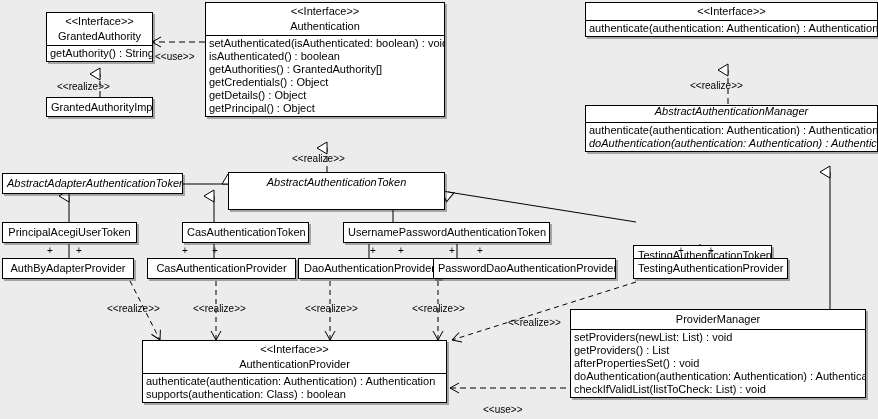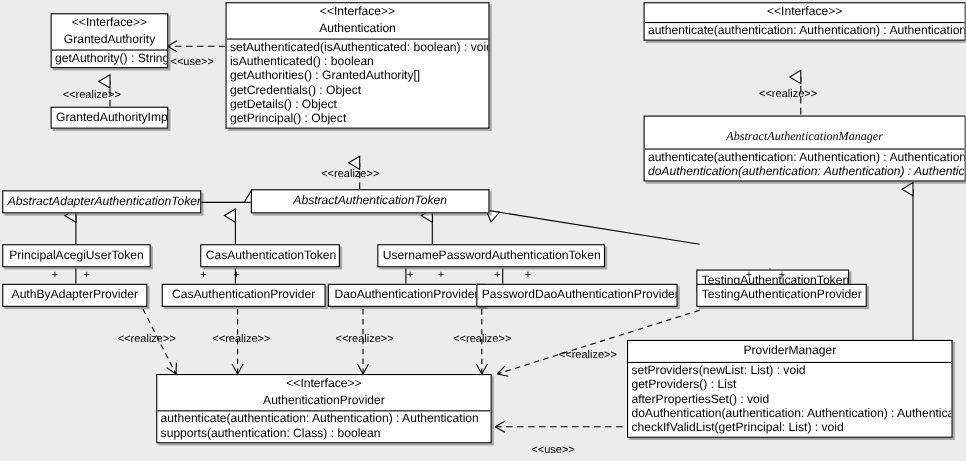--- a/index.html
+++ b/index.html
@@ -213,34 +213,34 @@
   <div class="uml-box" style="left:585px; top:2px; width:293px;">
     <div class="uml-head">
       <span class="stereo">&lt;&lt;Interface&gt;&gt;</span>
     </div>
     <div class="uml-ops">
       <div class="op">authenticate(authentication: Authentication) : Authentication</div>
     </div>
   </div>
 
   <div class="uml-box" style="left:585px; top:105px; width:293px;">
-    <div class="uml-head" style="padding-top:13px; padding-bottom:5px;font-family:Liberation Serif, serif;">
+    <div class="uml-head" style="padding-top:0; padding-bottom:5px;">
       <span class="cname abstract" style="padding-top:0;">AbstractAuthenticationManager</span>
     </div>
     <div class="uml-ops">
       <div class="op">authenticate(authentication: Authentication) : Authentication</div>
       <div class="op mabstract">doAuthentication(authentication: Authentication) : Authentication</div>
     </div>
   </div>
 
   <div class="uml-box" style="left:2px; top:173px; width:181px; height:21px;">
     <div class="simple-head cname abstract" style="padding-top:4px;">AbstractAdapterAuthenticationToken</div>
   </div>
 
-  <div class="uml-box" style="left:228px; top:172px; width:217px; height:22px;">
+  <div class="uml-box" style="left:228px; top:172px; width:217px; height:38px;">
     <div class="simple-head cname abstract" style="padding-top:4px;">AbstractAuthenticationToken</div>
   </div>
 
   <div class="uml-box" style="left:2px; top:222px; width:135px; height:21px;">
     <div class="simple-head">PrincipalAcegiUserToken</div>
   </div>
 
   <div class="uml-box" style="left:152px; top:222px; width:127px; height:21px;margin-left:30px;">
     <div class="simple-head">CasAuthenticationToken</div>
   </div>
@@ -317,17 +317,17 @@
 
   <div class="uml-box" style="left:570px; top:309px; width:296px;">
     <div class="uml-head" style="padding-top:4px; padding-bottom:4px;">
       <span class="cname" style="padding-top:0;">ProviderManager</span>
     </div>
     <div class="uml-ops">
       <div class="op">setProviders(newList: List) : void</div>
       <div class="op">getProviders() : List</div>
       <div class="op">afterPropertiesSet() : void</div>
       <div class="op">doAuthentication(authentication: Authentication) : Authentication</div>
-      <div class="op">checkIfValidList(getPrincipal: List) : void</div>
+      <div class="op">checkIfValidList(listToCheck: List) : void</div>
     </div>
   </div>
 
 </div>
 
 </body></html>

